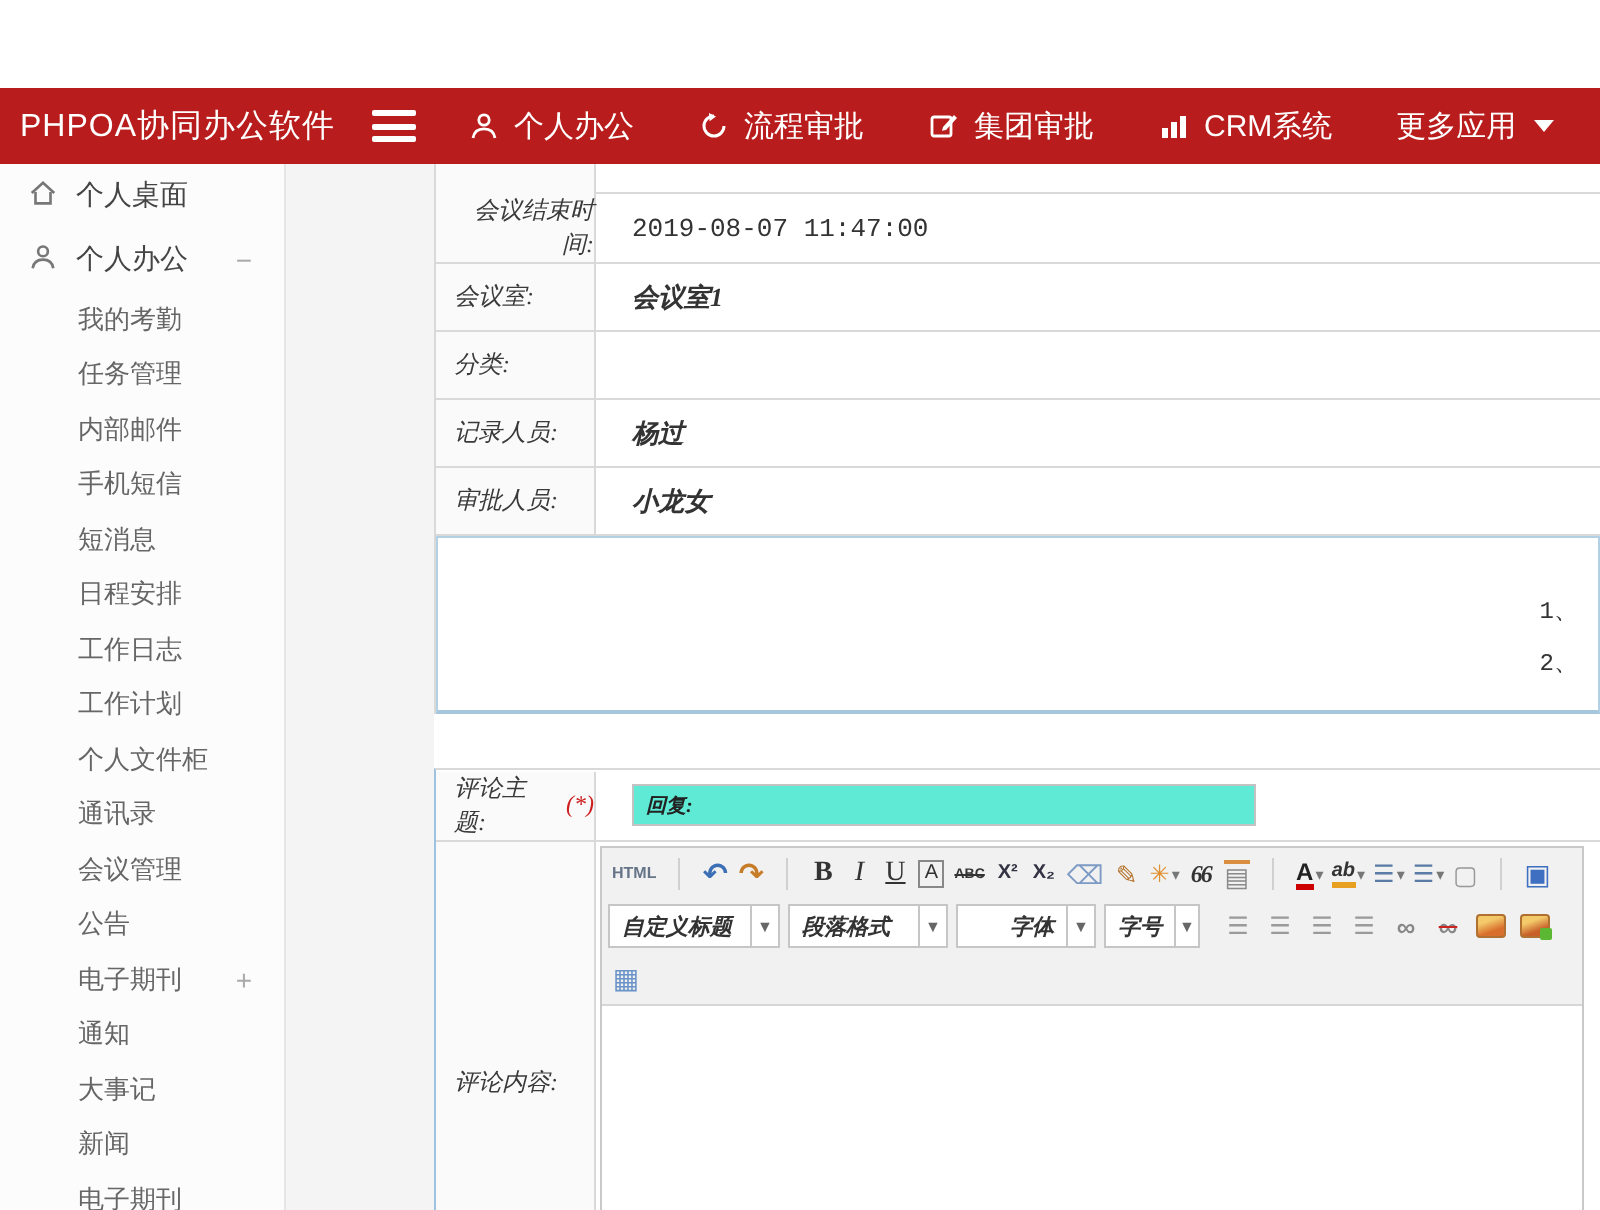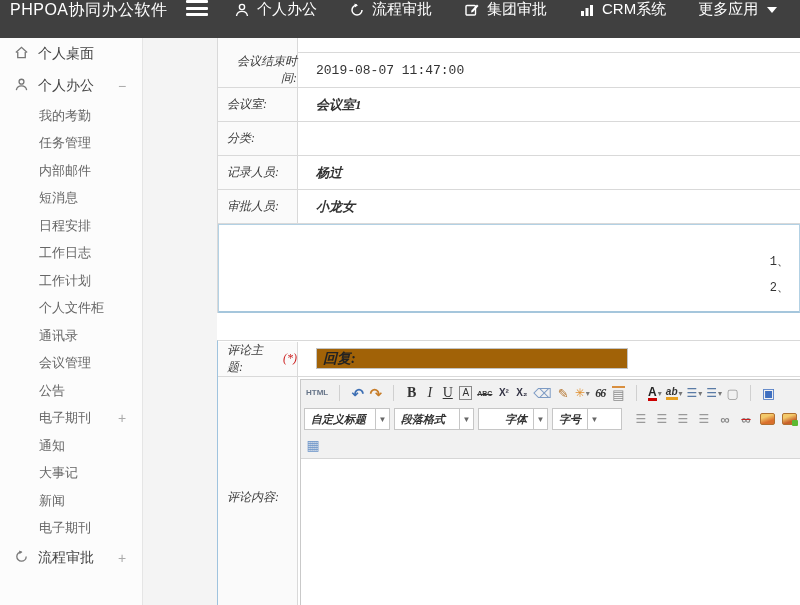--- a/index.html
+++ b/index.html
@@ -1,21 +1,21 @@
 <!DOCTYPE html>
 <html><head>
 <meta charset="utf-8">
 <style>
   * { margin:0; padding:0; box-sizing:border-box; }
   html,body { width:800px; height:605px; overflow:hidden; }
   body { font-family:"Liberation Sans","DejaVu Sans",sans-serif; font-size:13px; color:#333; background:#fff; }
   .page { width:800px; height:605px; display:flex; flex-direction:column; overflow:hidden; }
 
   
-  .topbar { height:38px; background:#404040; display:flex; align-items:flex-start; flex-shrink:0; color:#fff; }
+  .topbar { height:38px; background:#b91c1c; display:flex; align-items:center; flex-shrink:0; color:#fff;margin-top:44px; }
   .logo { width:186px; padding-left:10px; font-size:16px; letter-spacing:0.5px; white-space:nowrap; }
   .hamburger { width:22px; height:16px; display:flex; flex-direction:column; justify-content:space-between; margin-right:26px; cursor:pointer; }
   .hamburger i { display:block; height:3px; background:#fff; border-radius:1px; }
   .topnav { display:flex; align-items:center; gap:32px; }
   .nav-item { display:flex; align-items:center; gap:7px; font-size:15px; color:#fff; cursor:pointer; white-space:nowrap; }
   .nav-item svg { display:block; }
   .caret-down { width:0; height:0; border-left:5px solid transparent; border-right:5px solid transparent; border-top:6px solid #fff; margin-left:2px; }
 
   
   .body { flex:1; display:flex; min-height:0; }
@@ -42,21 +42,21 @@
   .v-kai { font-family:"Liberation Serif","DejaVu Serif",serif; font-style:italic; font-weight:bold; font-size:13px; }
 
   .content-box { border:1px solid #b3d1e4; border-bottom:2px solid #a5c6dc; min-height:84px; padding:24px 10px 10px 21px; background:#fff; }
   .content-line { font-size:12px; color:#333; line-height:26px; font-family:"Liberation Mono","DejaVu Sans Mono",monospace; }
 
   
   .comment-table { margin-top:27px; border-left:1px solid #9fc3de; border-top:1px solid #d9d9d9; }
   .comment-table .form-row { border-bottom:1px solid #d9d9d9; }
   .subject-row { height:36px;align-items:center; }
   .req { color:#cc1f1f; margin-left:5px; font-size:12px; }
-  .subject-input { width:312px; height:21px; border:1px solid #c3c3c3; padding:1px 6px; font-size:14px; font-weight:bold; color:#222; background:#a16207; }
+  .subject-input { width:312px; height:21px; border:1px solid #c3c3c3; padding:1px 6px; font-size:10px; font-weight:bold; color:#222; background:#5eead4; }
   .content-row { height:240px; border-bottom:none !important; }
   .content-row .cell.label { justify-content:flex-start; align-items:center; }
   .editor-cell { padding:2px 8px 0 2px !important; align-items:flex-start !important; }
 
   
   .editor { width:100%; height:236px; border:1px solid #c9c9c9; display:flex; flex-direction:column; background:#fff; }
   .tb-row { background:#f1f1f1; display:flex; align-items:center; padding:1px 3px; flex-wrap:nowrap; }
   .tb-row.last { border-bottom:1px solid #d6d6d6; }
   .tb-btn { display:inline-flex; align-items:center; justify-content:center; min-width:18px; height:24px; padding:0 2px; cursor:pointer; }
   .tb-caret { font-size:8px; color:#777; margin-left:1px; }
@@ -86,21 +86,21 @@
   .c-unlink { color:#888; font-size:13px; font-weight:bold; text-decoration:line-through; text-decoration-color:#cc2222; }
   .img-icon { width:15px; height:12px; background:linear-gradient(160deg,#f3c96a 30%,#d96f2c 70%); border:1px solid #b07030; border-radius:2px; }
   .img2-icon { width:15px; height:12px; background:linear-gradient(160deg,#f3c96a 30%,#c8602a 70%); border:1px solid #b07030; border-radius:2px; position:relative; }
   .img2-icon::after { content:""; position:absolute; right:-2px; bottom:-2px; width:6px; height:6px; background:#5cb832; border-radius:1px; }
   .c-table { color:#6a93c8; font-size:14px; }
   .tb-selects { display:flex; align-items:center; gap:4px; margin-right:10px; }
   .ke-select { display:inline-flex; align-items:center; height:22px; background:#fff; border:1px solid #c6c6c6; cursor:pointer; }
   .sel-label { padding:0 6px; font-size:11px; font-weight:bold; color:#333; white-space:nowrap;font-style:italic; }
   .sel-arrow { width:14px; height:100%; border-left:1px solid #c6c6c6; display:inline-flex; align-items:center; justify-content:center; font-size:8px; color:#666; }
   .w1 { width:86px; justify-content:space-between; } .w2 { width:80px; justify-content:space-between; }
-  .w3 { width:70px; justify-content:flex-end; } .w4 { width:70px; justify-content:flex-start; }
+  .w3 { width:70px; justify-content:flex-end; } .w4 { width:48px; justify-content:space-between; }
   .tb-icons { display:flex; align-items:center; gap:3px; }
   .editor-body { flex:1; background:#fff; }
 </style>
 </head>
 <body>
 
 <div class="page">
 
   <header class="topbar">
     <div class="logo">PHPOA协同办公软件</div>
@@ -186,20 +186,24 @@
           <div class="side-sub">
             <span class="lbl">任务管理</span>
             <span class="toggle"></span>
           </div>
 
           <div class="side-sub">
             <span class="lbl">内部邮件</span>
             <span class="toggle"></span>
           </div>
 
+          <div class="side-sub">
+            <span class="lbl">手机短信</span>
+            <span class="toggle"></span>
+          </div>
 
           <div class="side-sub">
             <span class="lbl">短消息</span>
             <span class="toggle"></span>
           </div>
 
           <div class="side-sub">
             <span class="lbl">日程安排</span>
             <span class="toggle"></span>
           </div>

